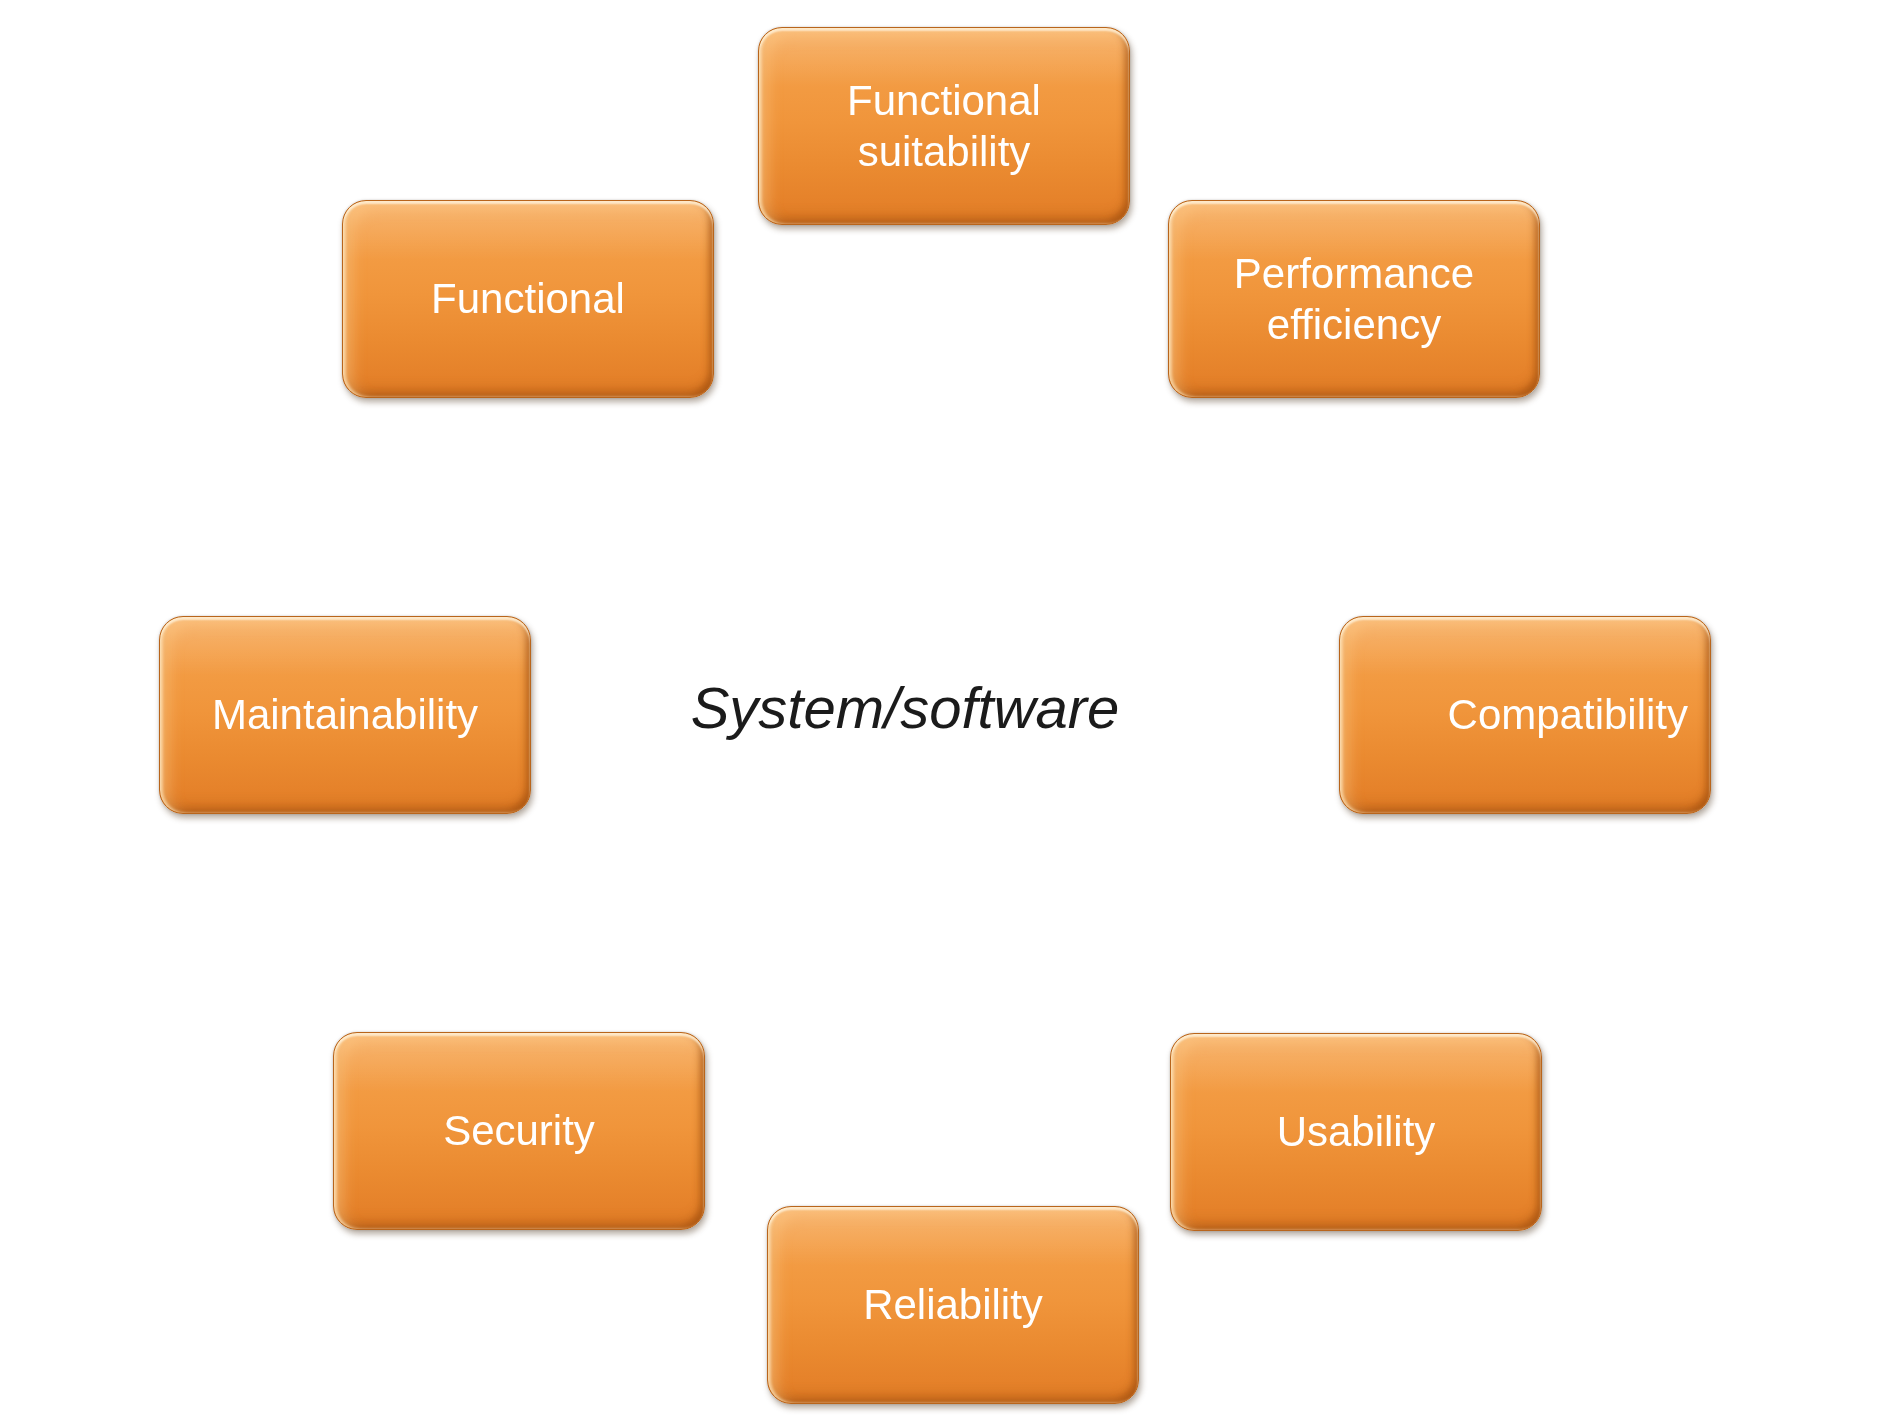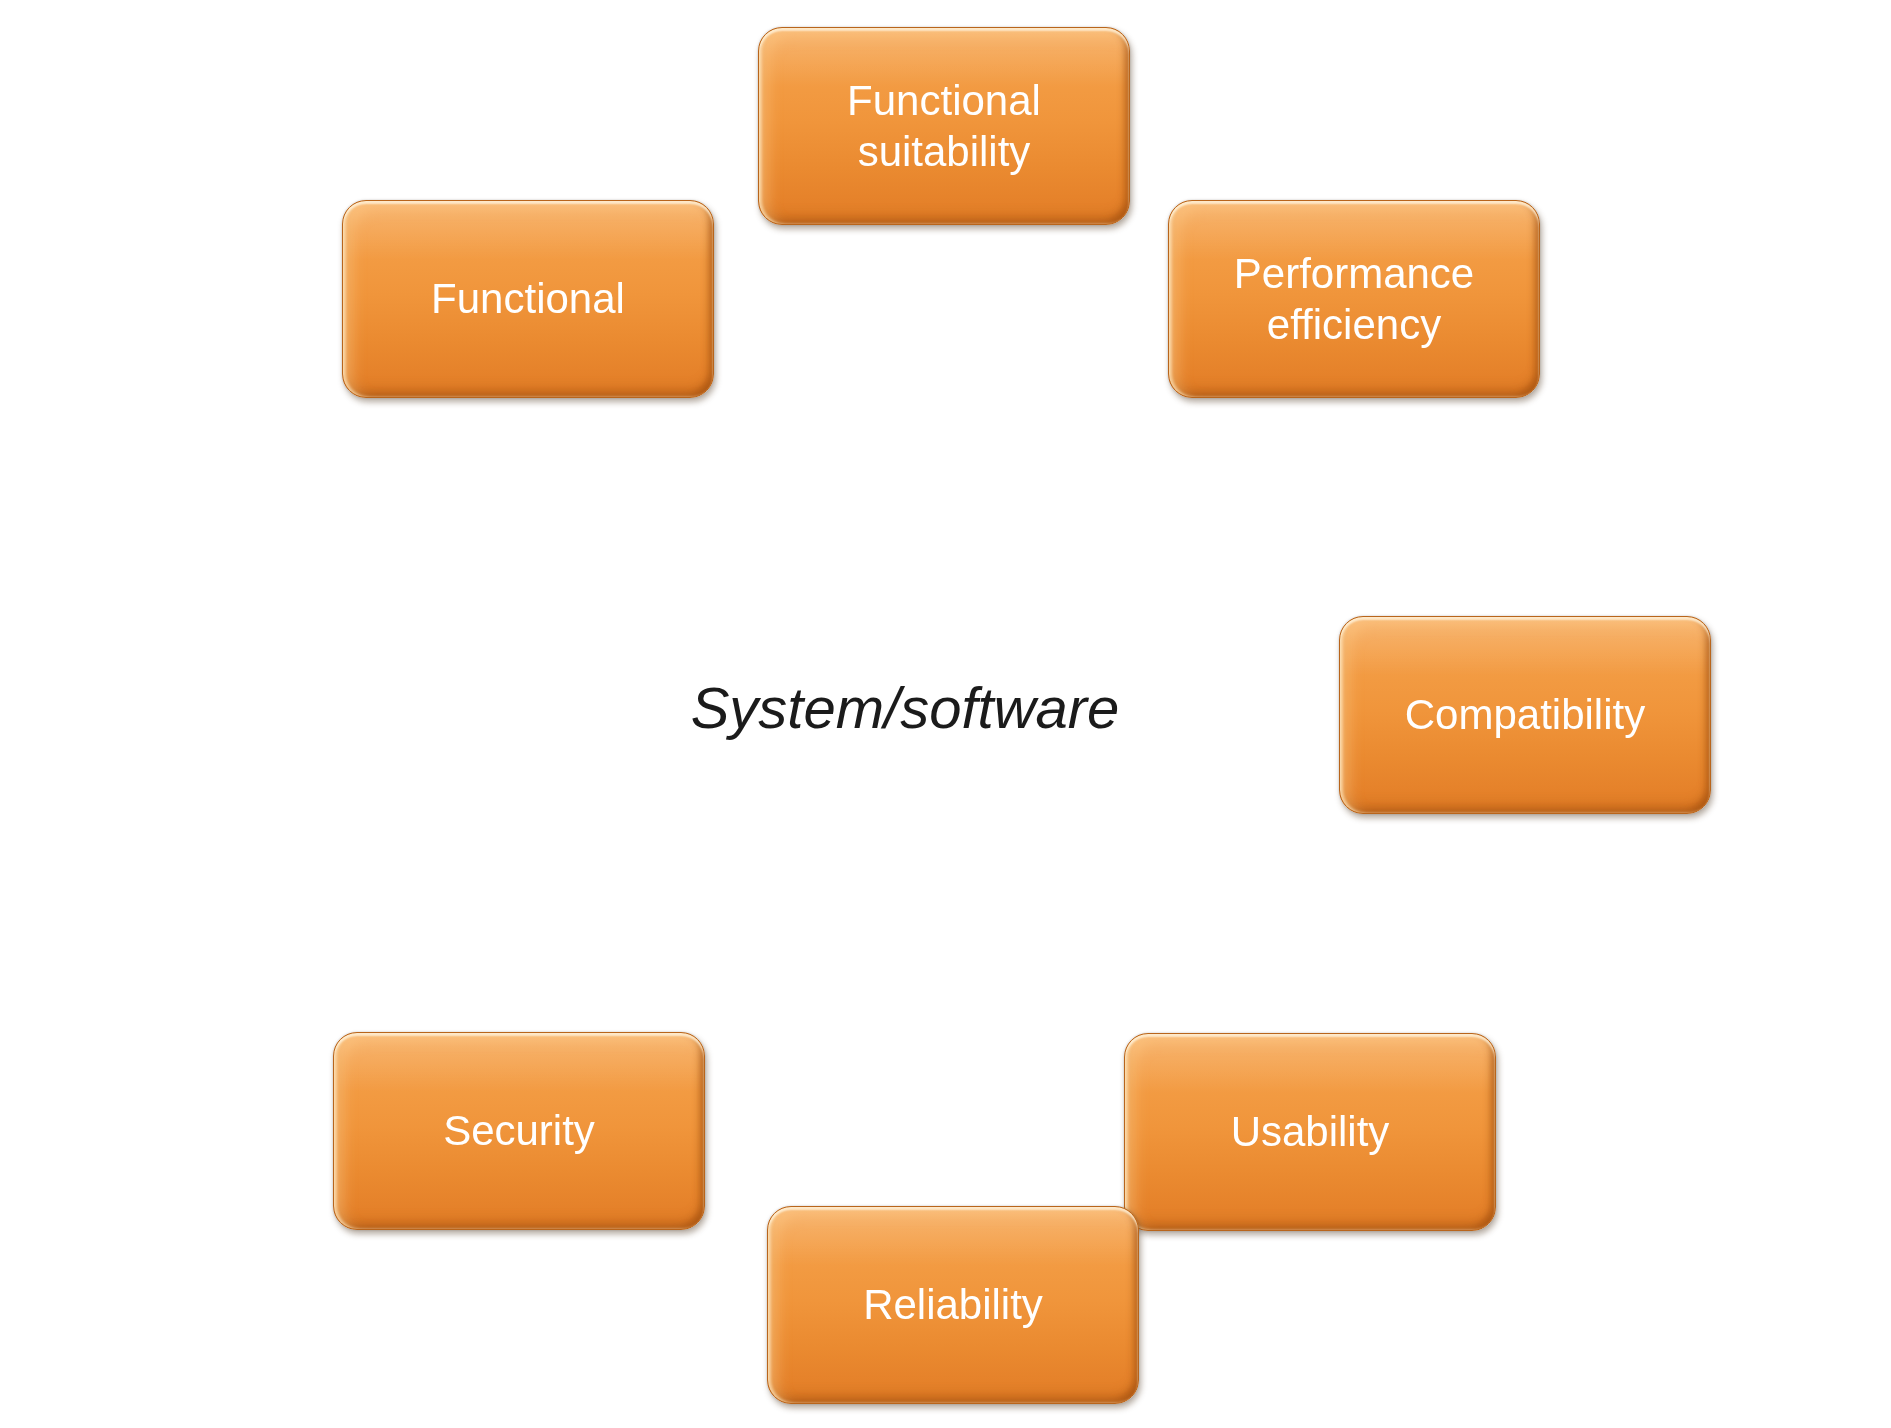--- a/index.html
+++ b/index.html
@@ -47,22 +47,22 @@
       0 0 2px rgba(0,0,0,0.20),
       inset 0 3px 2px rgba(255,240,214,0.85),
       inset 3px 0 3px rgba(255,228,185,0.70),
       inset 9px 7px 14px rgba(255,205,140,0.50),
       inset -4px -3px 6px rgba(150,70,10,0.55),
       inset 0 -8px 12px rgba(165,85,15,0.38);
   }
   
   .pos-top          {left:758px;  top:27px;}
   .pos-top-right    {left:1168px; top:200px;}
-  .pos-right        {left:1339px; top:616px;}
-  .pos-bottom-right {left:1124px; top:1033px;}
+  .pos-right        {left:1339px; top:616px;justify-content:flex-end;}
+  .pos-bottom-right {left:1170px; top:1033px;}
   .pos-bottom       {left:748px;  top:1206px;margin-left:19px;}
   .pos-bottom-left  {left:333px;  top:1032px;}
   .pos-left         {left:159px;  top:616px;}
   .pos-top-left     {left:342px;  top:200px;}
 
   .title{
     position:absolute;
     left:905px;
     top:708px;
     transform:translate(-50%,-50%);
@@ -96,20 +96,23 @@
   </div>
 
   <div class="node pos-bottom">
     <span>Reliability</span>
   </div>
 
   <div class="node pos-bottom-left">
     <span>Security</span>
   </div>
 
+  <div class="node pos-left">
+    <span>Maintainability</span>
+  </div>
 
   <div class="node pos-top-left">
     <span>Functional</span>
   </div>
 
   <div class="title">
     <span>System/software</span>
   </div>
 
 </div>

